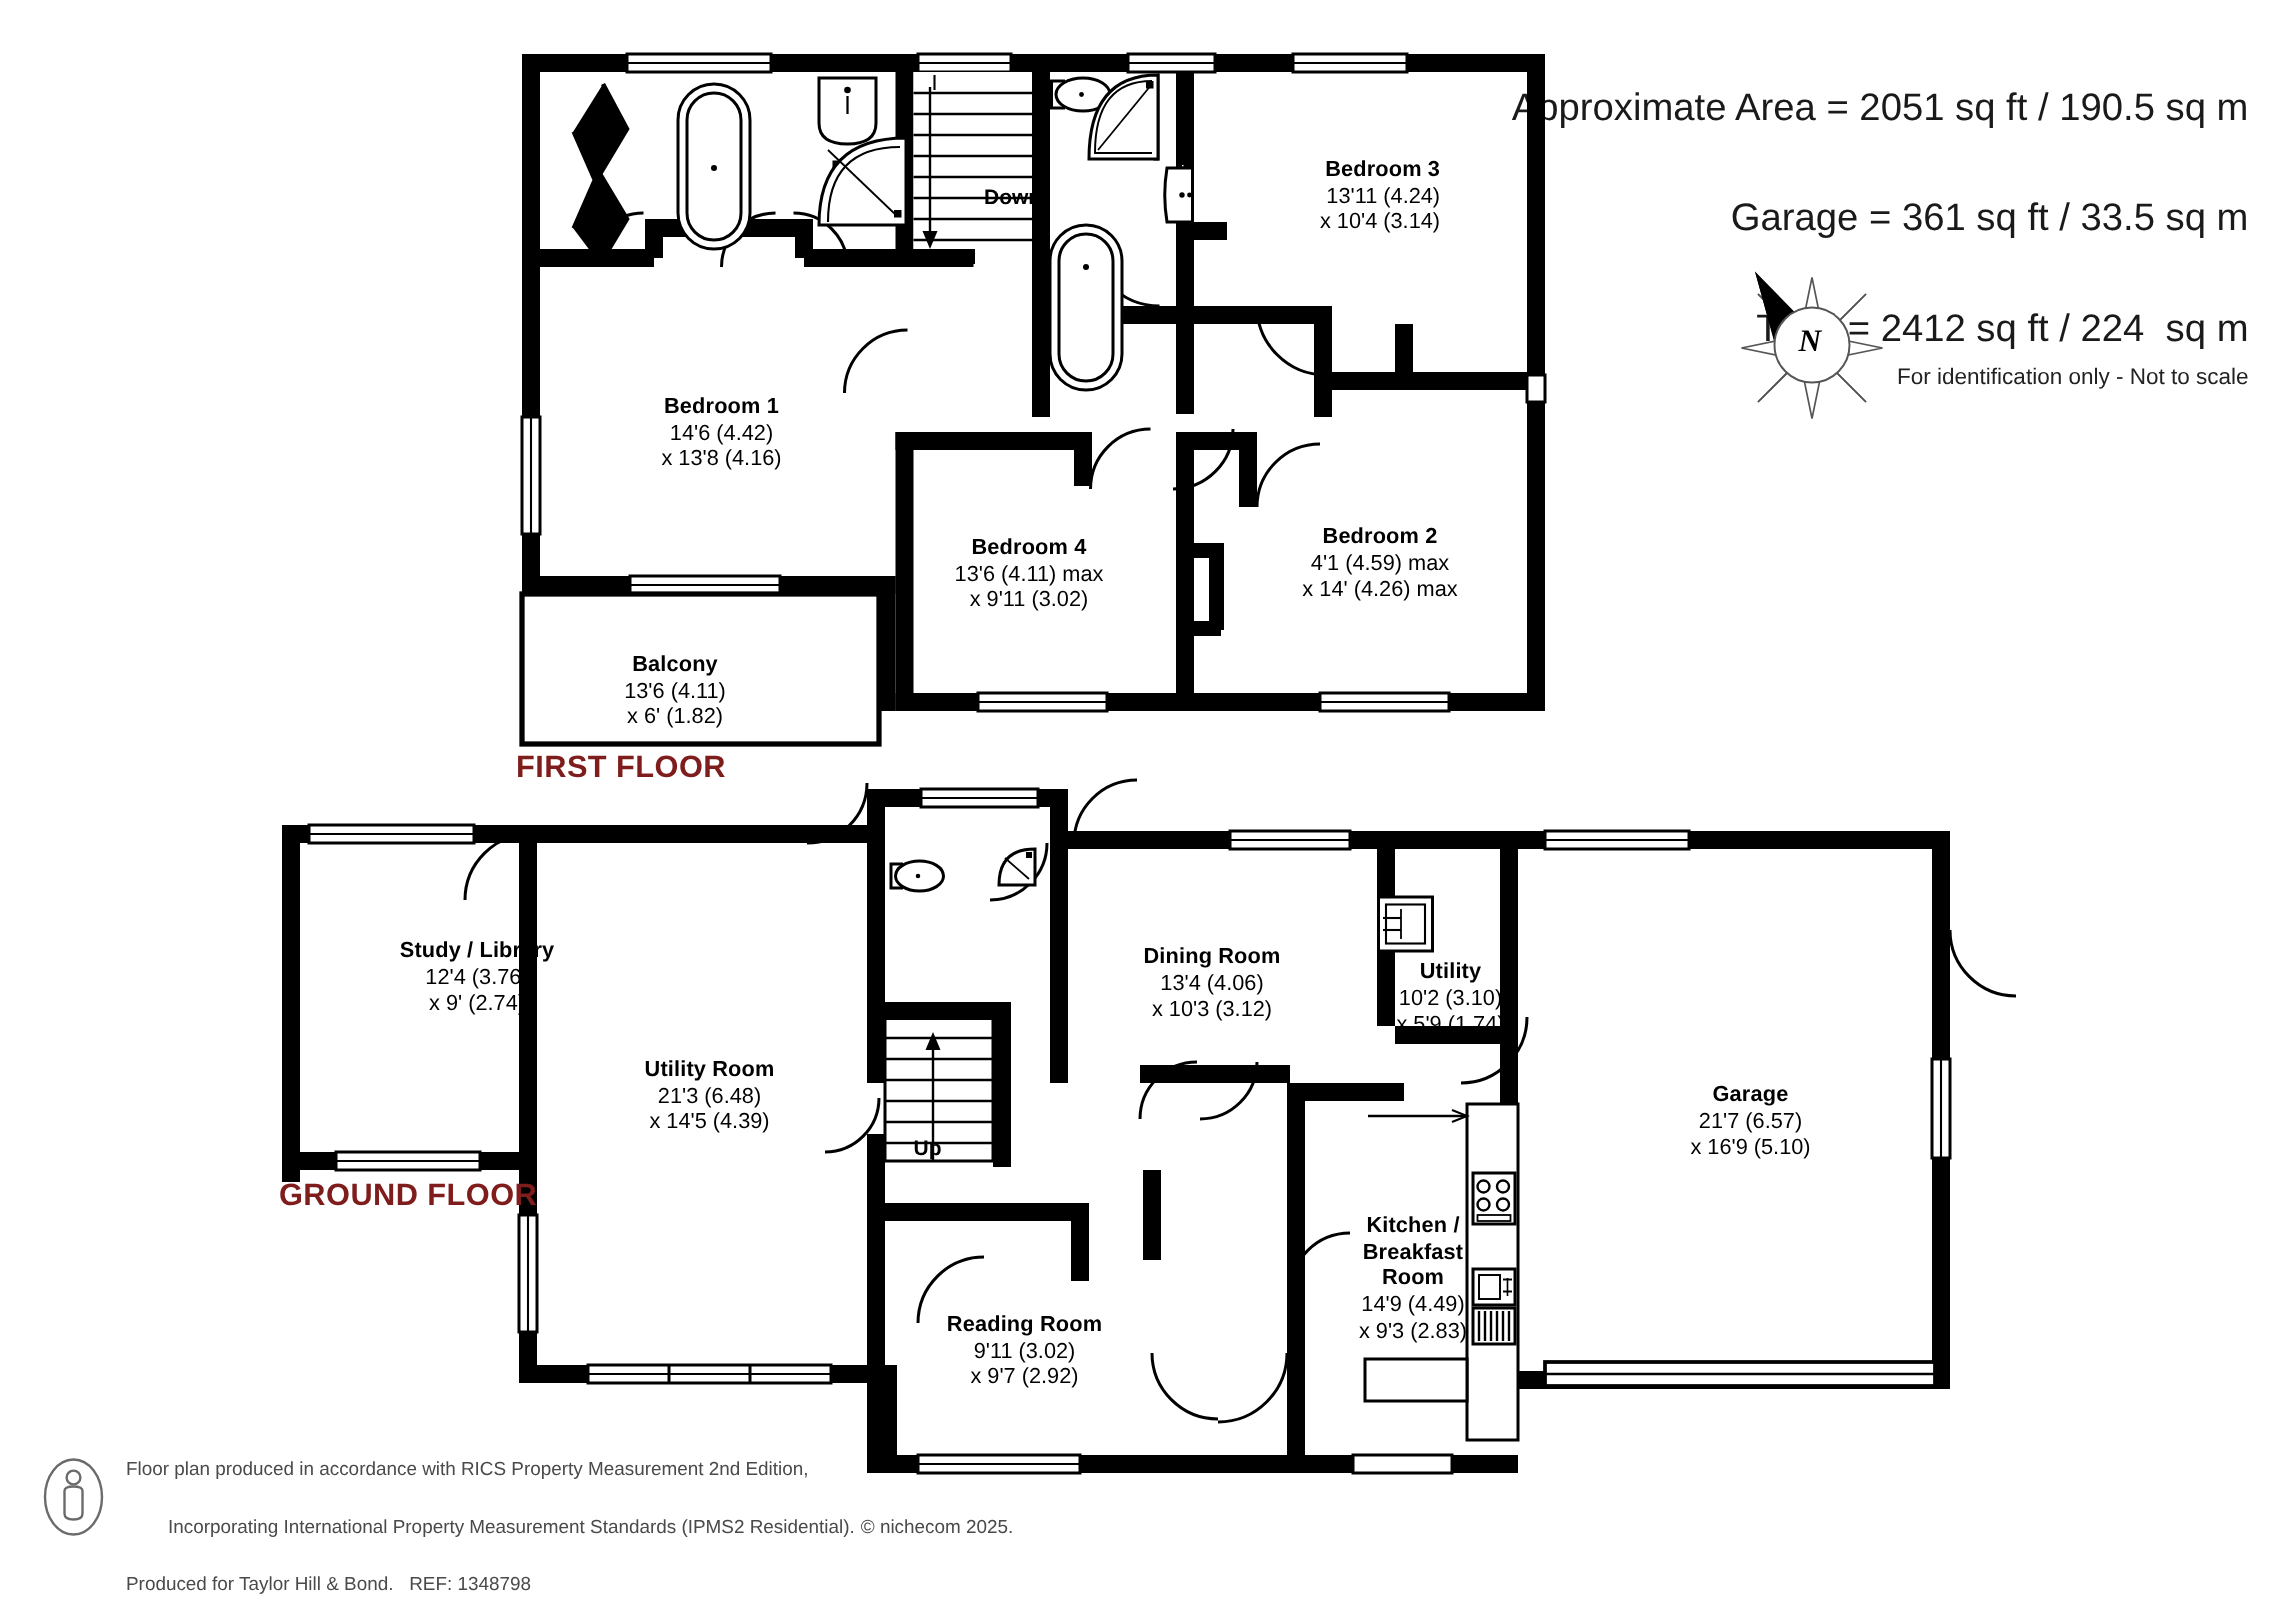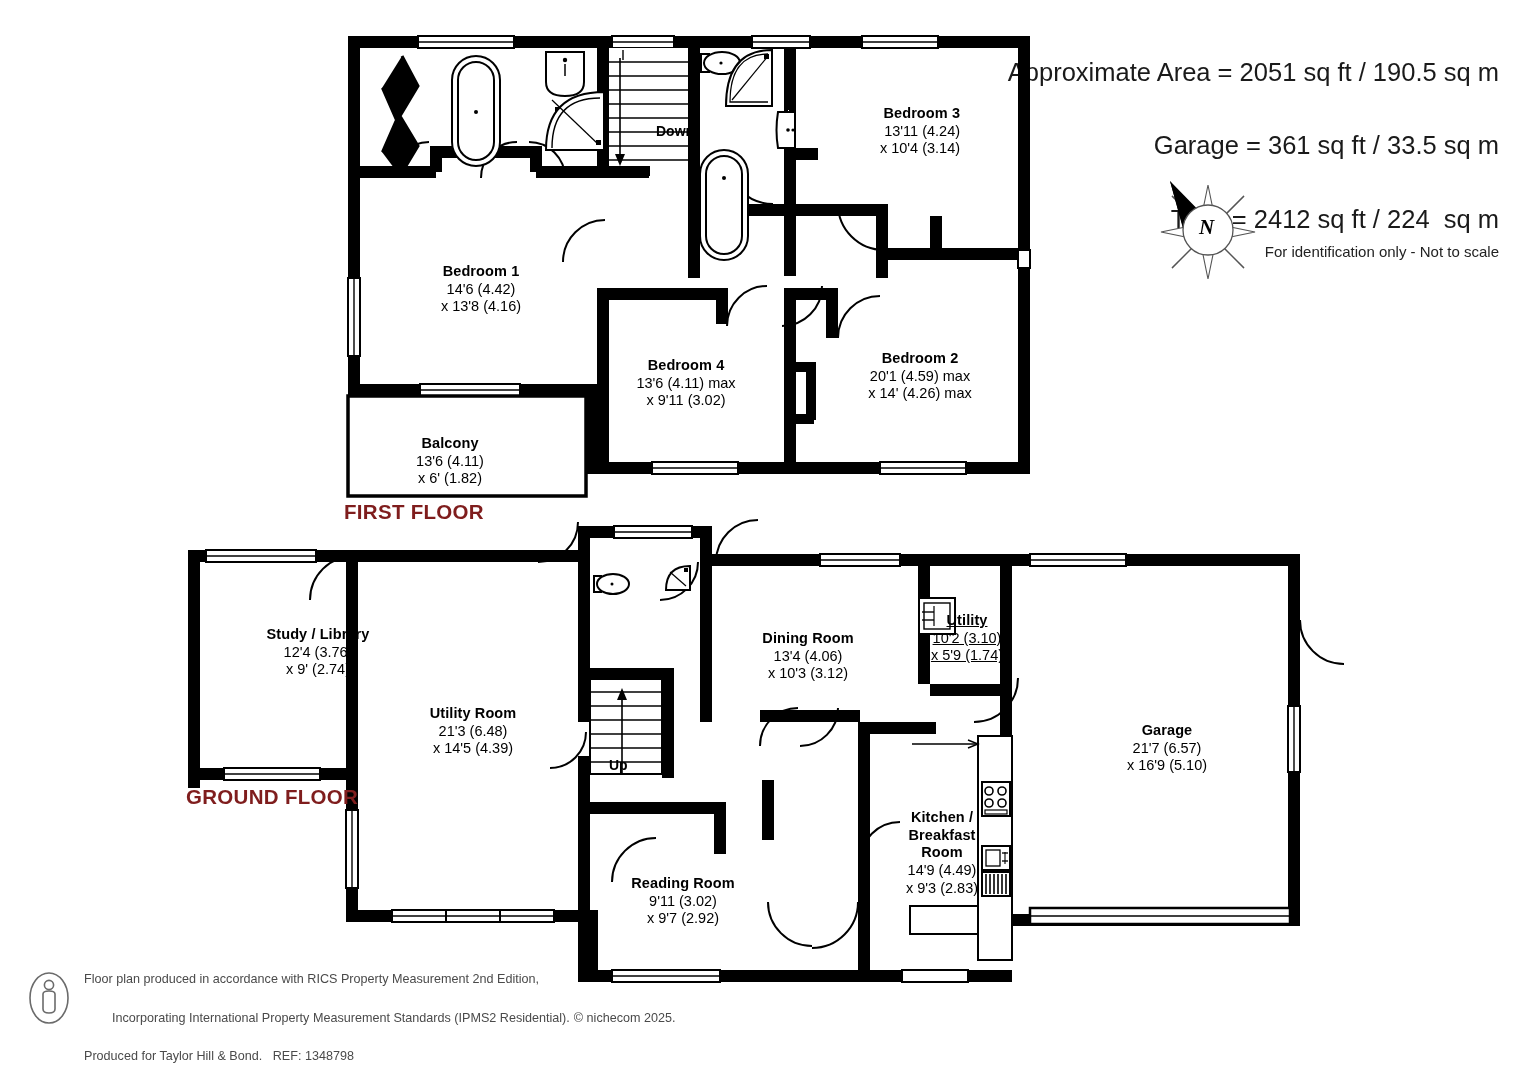--- a/index.html
+++ b/index.html
@@ -570,21 +570,21 @@
   </div>
 
   <div class="room-label" style="left:920px; top:105px;text-align:right;">
     <div class="rl-name">Bedroom 3</div>
     <div class="rl-dim">13'11 (4.24)</div>
     <div class="rl-dim">x 10'4 (3.14)</div>
   </div>
 
   <div class="room-label" style="left:920px; top:350px;">
     <div class="rl-name">Bedroom 2</div>
-    <div class="rl-dim">20'1 (4.59) max</div>
+    <div class="rl-dim">4'1 (4.59) max</div>
     <div class="rl-dim">x 14' (4.26) max</div>
   </div>
 
   <div class="room-label" style="left:686px; top:357px;">
     <div class="rl-name">Bedroom 4</div>
     <div class="rl-dim">13'6 (4.11) max</div>
     <div class="rl-dim">x 9'11 (3.02)</div>
   </div>
 
   <div class="room-label" style="left:450px; top:435px;">
@@ -604,21 +604,21 @@
     <div class="rl-dim">21'3 (6.48)</div>
     <div class="rl-dim">x 14'5 (4.39)</div>
   </div>
 
   <div class="room-label" style="left:808px; top:630px;">
     <div class="rl-name">Dining Room</div>
     <div class="rl-dim">13'4 (4.06)</div>
     <div class="rl-dim">x 10'3 (3.12)</div>
   </div>
 
-  <div class="room-label" style="left:967px; top:612px;text-decoration:underline;">
+  <div class="room-label" style="left:967px; top:640px;">
     <div class="rl-name">Utility</div>
     <div class="rl-dim">10'2 (3.10)</div>
     <div class="rl-dim">x 5'9 (1.74)</div>
   </div>
 
   <div class="room-label" style="left:1167px; top:722px;">
     <div class="rl-name">Garage</div>
     <div class="rl-dim">21'7 (6.57)</div>
     <div class="rl-dim">x 16'9 (5.10)</div>
   </div>

